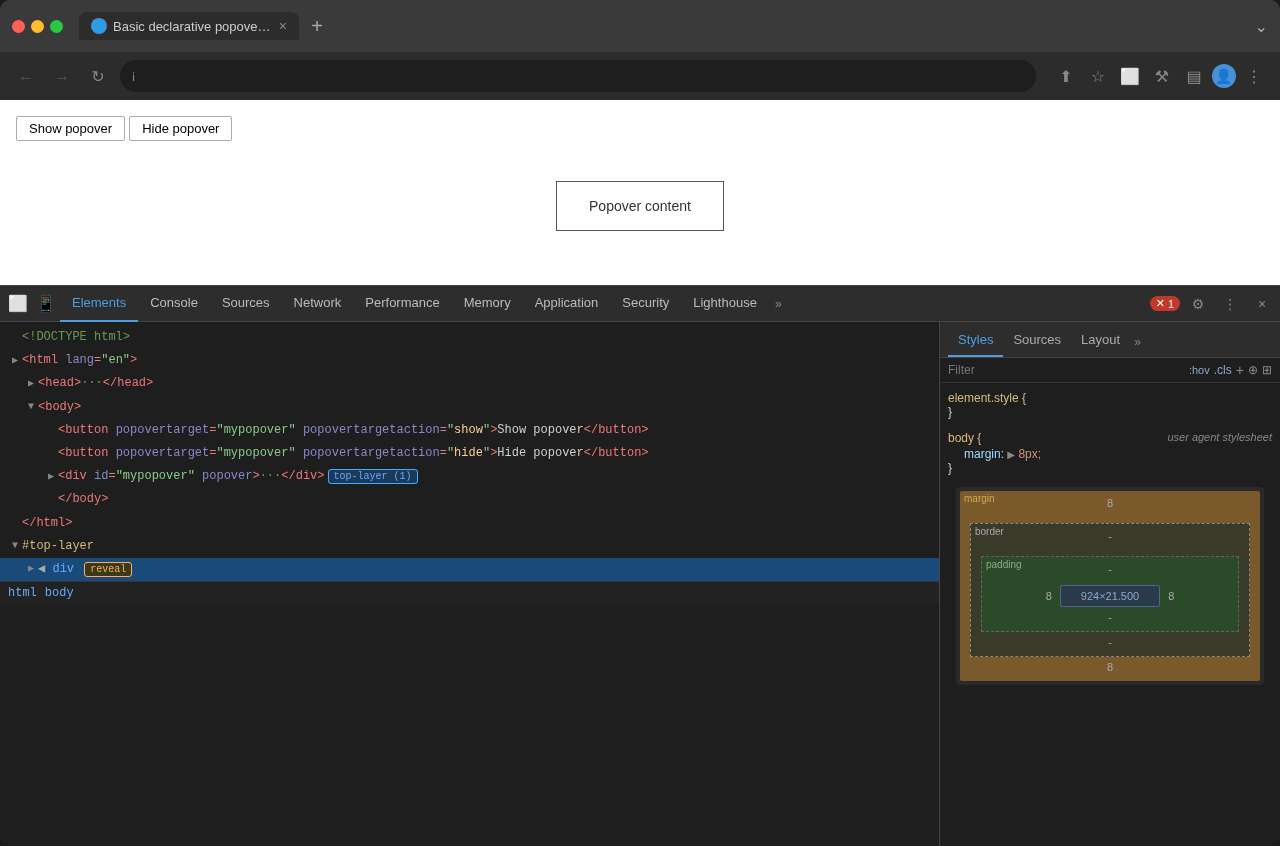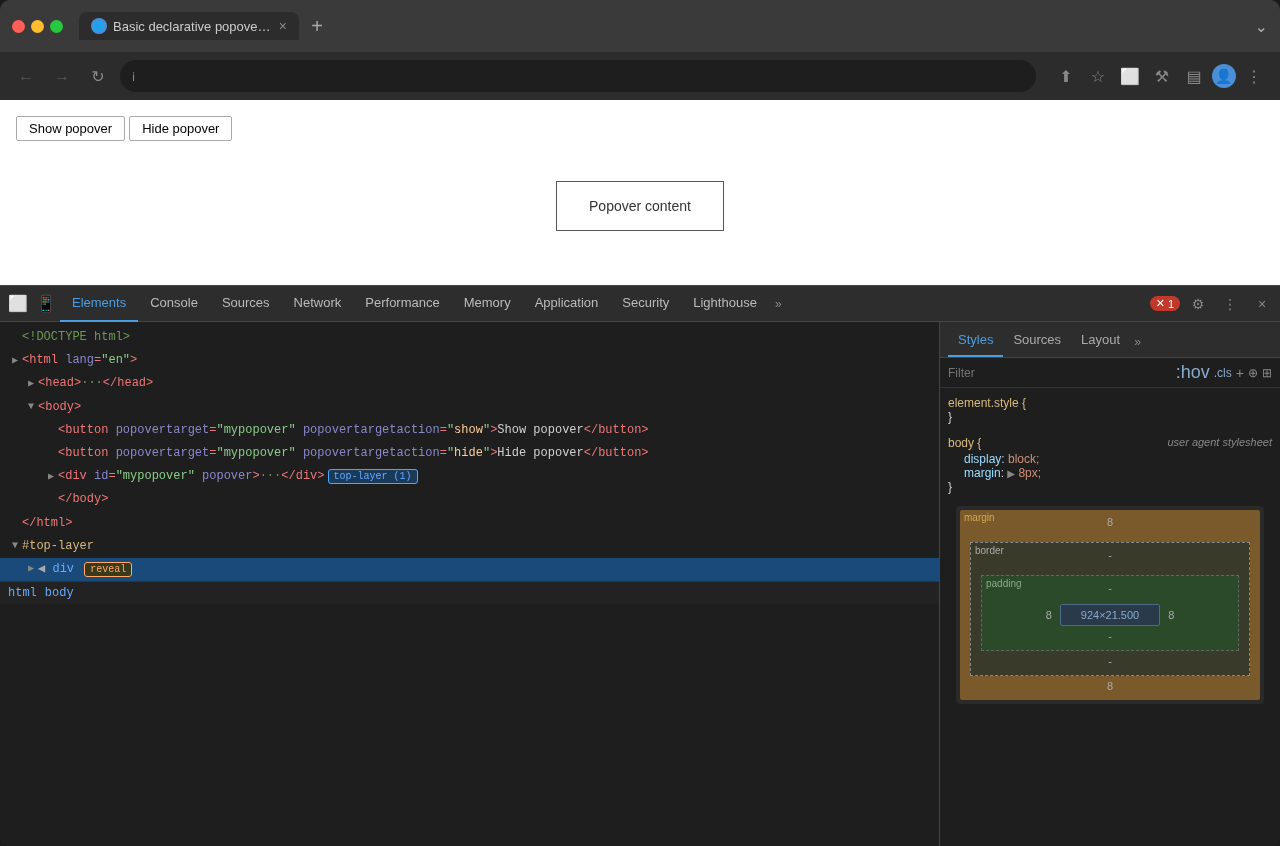--- a/index.html
+++ b/index.html
@@ -83,21 +83,21 @@
 
     
     .styles-tabs { display: flex; background: #2d2d2d; border-bottom: 1px solid #444; height: 36px; align-items: flex-end; padding: 0 8px; }
     .st-tab { color: #aaa; font-size: 13px; padding: 0 10px 8px; cursor: pointer; border-bottom: 2px solid transparent; }
     .st-tab.active { color: #4d9de0; border-bottom: 2px solid #4d9de0; }
     .st-overflow { color: #888; font-size: 12px; padding: 0 4px; margin-bottom: 8px; cursor: pointer; }
 
     
     .styles-filter { display: flex; align-items: center; padding: 4px 8px; border-bottom: 1px solid #333; gap: 4px; }
     .styles-filter-input { flex: 1; background: transparent; border: none; outline: none; color: #ccc; font-size: 12px; }
-    .filter-hover { color: #88aacc; font-size: 18px; cursor: pointer; }
+    .filter-hover { color: #88aacc; font-size: 11px; cursor: pointer; }
     .filter-cls { color: #88aacc; font-size: 12px; cursor: pointer; }
     .filter-plus { color: #888; font-size: 14px; cursor: pointer; }
     .filter-icons { display: flex; gap: 4px; }
     .filter-icon-btn { color: #888; font-size: 12px; cursor: pointer; }
 
     
     .styles-content { flex: 1; overflow-y: auto; padding: 8px; font-family: Liberation Sans, sans-serif; font-size: 12px; color: #d0d0d0; }
     .style-rule { margin-bottom: 12px; }
     .style-selector { color: #d7ba7d; margin-bottom: 2px; }
     .style-source { color: #888; font-size: 11px; float: right; font-style: italic; }
@@ -324,23 +324,20 @@
             <div class="style-prop"></div>
             <div>
               <span class="style-brace">}</span>
             </div>
           </div>
 
           <div class="style-rule">
             <div style="display:flex;justify-content:space-between;">
               <span class="style-selector">body {</span>
               <span class="style-source">user agent stylesheet</span>
-            </div>
-            <div class="style-prop">
-              <span class="style-prop-name">display</span><span class="style-prop-colon">: </span><span class="style-prop-value">block;</span>
             </div>
             <div class="style-prop">
               <span class="style-prop-name">margin</span><span class="style-prop-colon">: </span><span class="style-expand">▶</span><span class="style-prop-value"> 8px;</span>
             </div>
             <div>
               <span class="style-brace">}</span>
             </div>
           </div>
 
           <div class="box-model">

